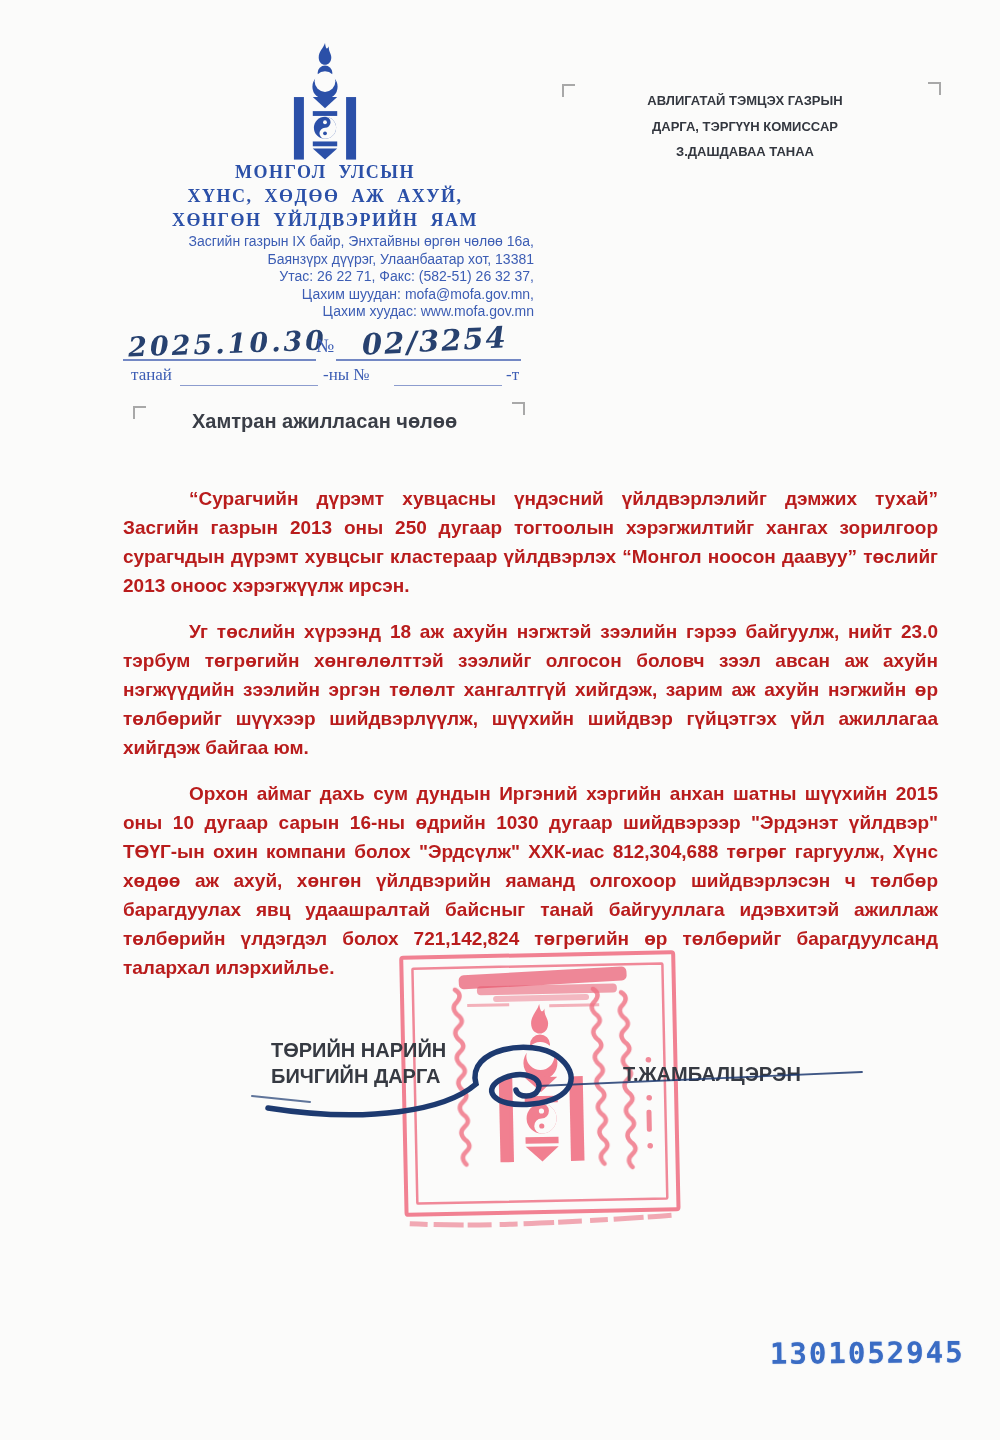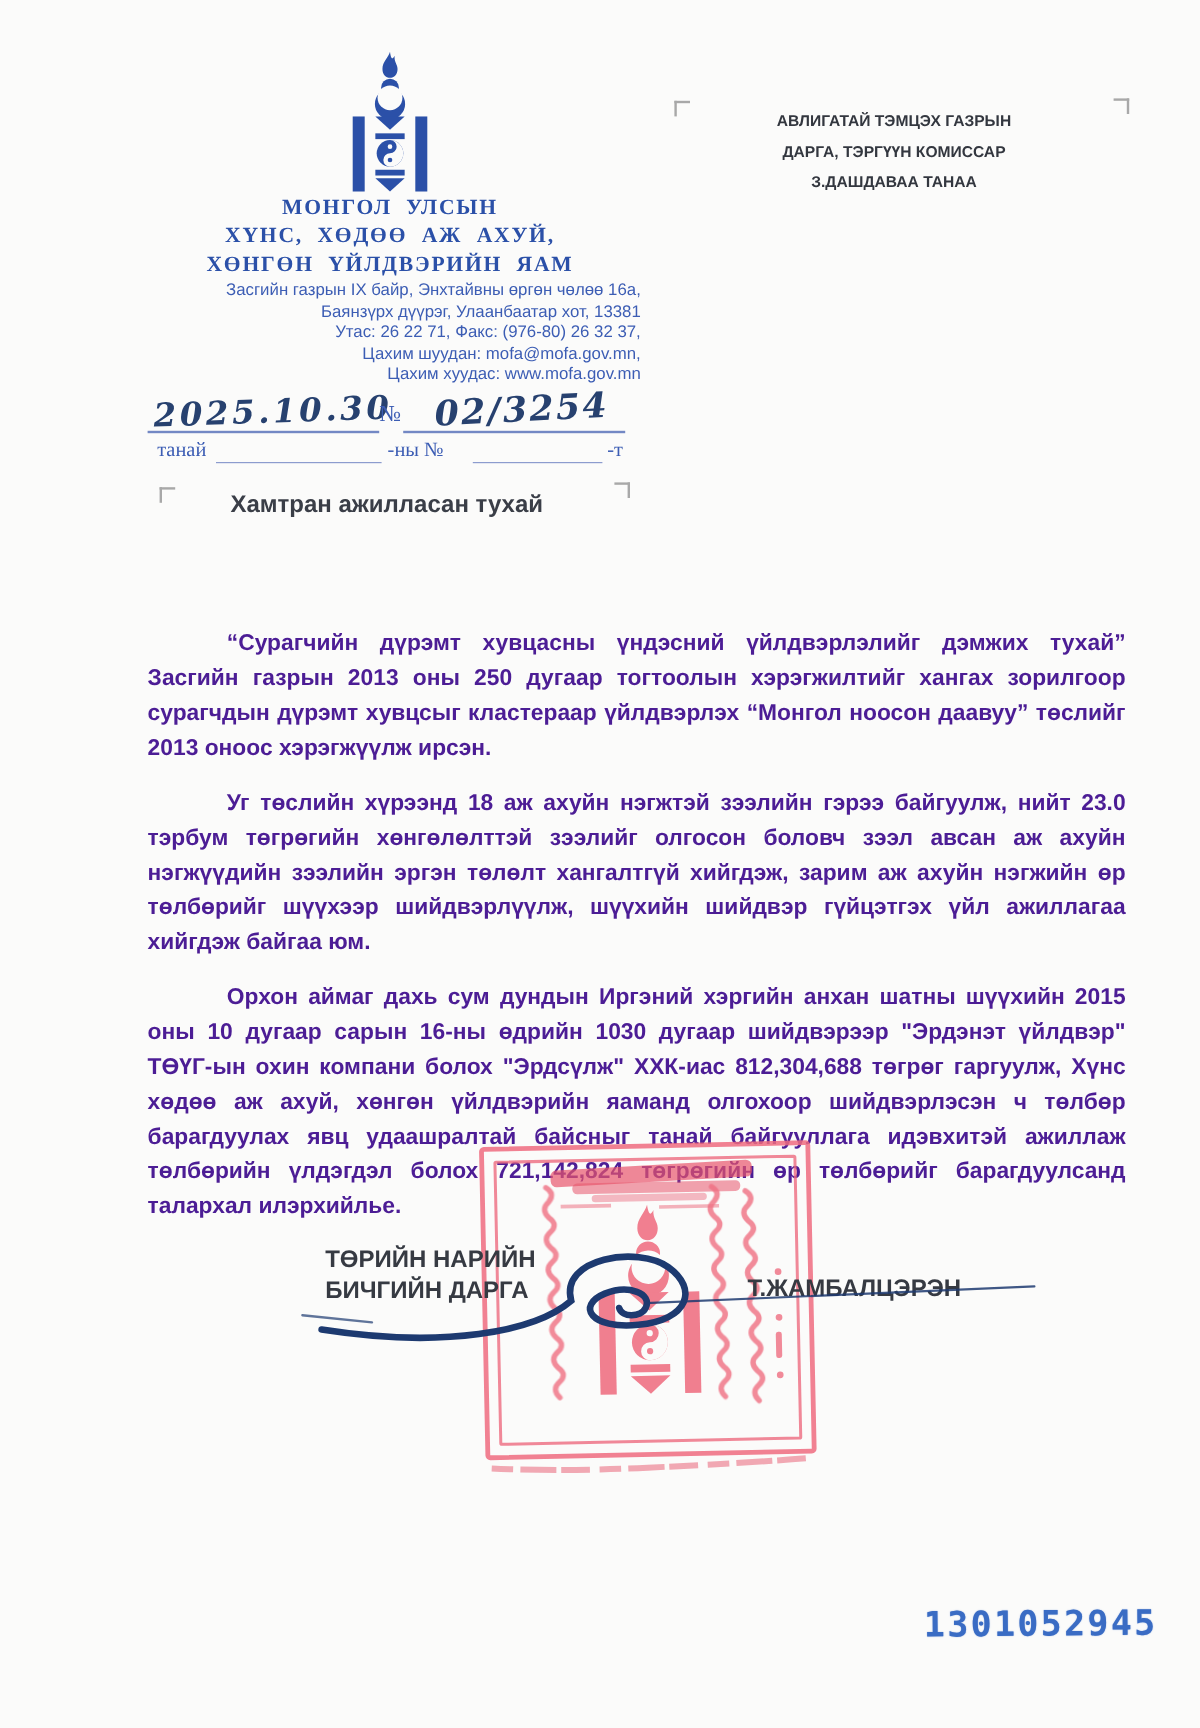--- a/index.html
+++ b/index.html
@@ -36,23 +36,22 @@
   .no-sign{position:absolute;left:316px;top:335px;font-family:"Liberation Serif",serif;font-size:19px;color:#3c5db4;}
   .hw-num{position:absolute;left:362px;top:324px;font-size:29px;letter-spacing:2px;transform:rotate(-3deg);}
   .uline{position:absolute;height:0;border-top:2px solid #7388c4;}
   .uline.thin{border-top-width:1.5px;border-top-color:#8c9cce;}
   .ref2{position:absolute;font-family:"Liberation Serif",serif;font-size:17px;color:#3c5db4;}
   
   .subject{position:absolute;left:192px;top:410px;font-size:20px;font-weight:bold;color:#3a3e47;}
   
   .body-text{
     position:absolute;left:123px;top:484px;width:815px;
-    font-size:19px;line-height:29px;font-weight:bold;color:#4c1d95;
+    font-size:19px;line-height:29px;font-weight:bold;color:#b91c1c;
     text-align:justify;
-    margin-top:38px;
   }
   .body-text p{margin:0;text-indent:66px;}
   .body-text p + p{margin-top:17px;}
   
   .seal{position:absolute;left:399px;top:950px;width:284px;height:280px;transform:rotate(-1.2deg);}
   .seal svg{width:100%;height:100%;display:block;}
   
   .sig-title{position:absolute;left:253px;font-size:20px;font-weight:bold;color:#363a42;margin-left:18px;}
   .sig-name{position:absolute;left:623px;top:1063px;font-size:20px;font-weight:bold;color:#363a42;}
   .sig-scribble{position:absolute;left:250px;top:1030px;width:620px;height:95px;pointer-events:none;}
@@ -100,21 +99,21 @@
 
   <div class="ministry">
     <div>МОНГОЛ УЛСЫН</div>
     <div>ХҮНС, ХӨДӨӨ АЖ АХУЙ,</div>
     <div>ХӨНГӨН ҮЙЛДВЭРИЙН ЯАМ</div>
   </div>
 
   <div class="addr">
     <div>Засгийн газрын IX байр, Энхтайвны өргөн чөлөө 16а,</div>
     <div>Баянзүрх дүүрэг, Улаанбаатар хот, 13381</div>
-    <div>Утас: 26 22 71, Факс: (976-80) 26 32 37,</div>
+    <div>Утас: 26 22 71, Факс: (582-51) 26 32 37,</div>
     <div>Цахим шуудан: mofa@mofa.gov.mn,</div>
     <div>Цахим хуудас: www.mofa.gov.mn</div>
   </div>
 
   <div class="cmark tl" style="left:562px;top:84px;"></div>
   <div class="cmark tr" style="left:928px;top:82px;"></div>
   <div class="recipient">
     <div>АВЛИГАТАЙ ТЭМЦЭХ ГАЗРЫН</div>
     <div>ДАРГА, ТЭРГҮҮН КОМИССАР</div>
     <div>З.ДАШДАВАА ТАНАА</div>
@@ -127,21 +126,21 @@
   <div class="uline" style="left:336px;top:359px;width:185px;"></div>
 
   <div class="ref2" style="left:131px;top:365px;">танай</div>
   <div class="uline thin" style="left:180px;top:385px;width:138px;"></div>
   <div class="ref2" style="left:323px;top:365px;">-ны №</div>
   <div class="uline thin" style="left:394px;top:385px;width:108px;"></div>
   <div class="ref2" style="left:506px;top:365px;">-т</div>
 
   <div class="cmark tl" style="left:133px;top:406px;"></div>
   <div class="cmark tr" style="left:512px;top:402px;"></div>
-  <div class="subject">Хамтран ажилласан тухай</div>
+  <div class="subject">Хамтран ажилласан чөлөө</div>
 
   <div class="body-text">
     <p>“Сурагчийн дүрэмт хувцасны үндэсний үйлдвэрлэлийг дэмжих тухай” Засгийн газрын 2013 оны 250 дугаар тогтоолын хэрэгжилтийг хангах зорилгоор сурагчдын дүрэмт хувцсыг кластераар үйлдвэрлэх “Монгол ноосон даавуу” төслийг 2013 оноос хэрэгжүүлж ирсэн.</p>
     <p>Уг төслийн хүрээнд 18 аж ахуйн нэгжтэй зээлийн гэрээ байгуулж, нийт 23.0 тэрбум төгрөгийн хөнгөлөлттэй зээлийг олгосон боловч зээл авсан аж ахуйн нэгжүүдийн зээлийн эргэн төлөлт хангалтгүй хийгдэж, зарим аж ахуйн нэгжийн өр төлбөрийг шүүхээр шийдвэрлүүлж, шүүхийн шийдвэр гүйцэтгэх үйл ажиллагаа хийгдэж байгаа юм.</p>
     <p>Орхон аймаг дахь сум дундын Иргэний хэргийн анхан шатны шүүхийн 2015 оны 10 дугаар сарын 16-ны өдрийн 1030 дугаар шийдвэрээр "Эрдэнэт үйлдвэр" ТӨҮГ-ын охин компани болох "Эрдсүлж" ХХК-иас 812,304,688 төгрөг гаргуулж, Хүнс хөдөө аж ахуй, хөнгөн үйлдвэрийн яаманд олгохоор шийдвэрлэсэн ч төлбөр барагдуулах явц удаашралтай байсныг танай байгууллага идэвхитэй ажиллаж төлбөрийн үлдэгдэл болох 721,142,824 төгрөгийн өр төлбөрийг барагдуулсанд талархал илэрхийлье.</p>
   </div>
 
   <div class="seal">
     <svg viewBox="0 0 284 280">
 

